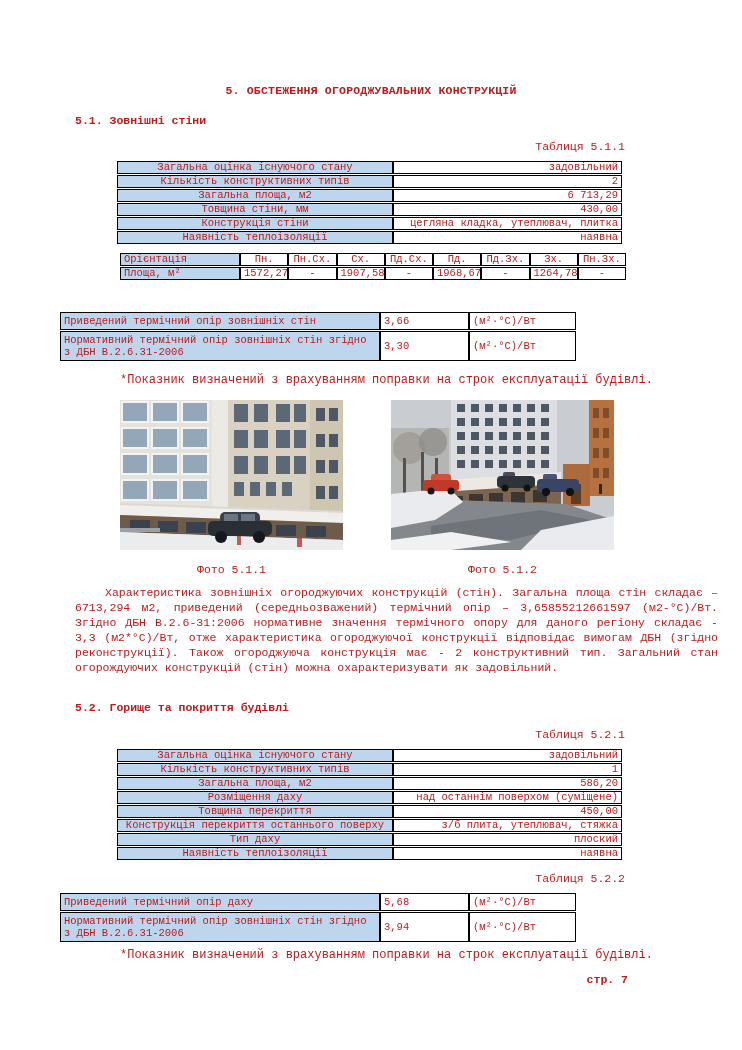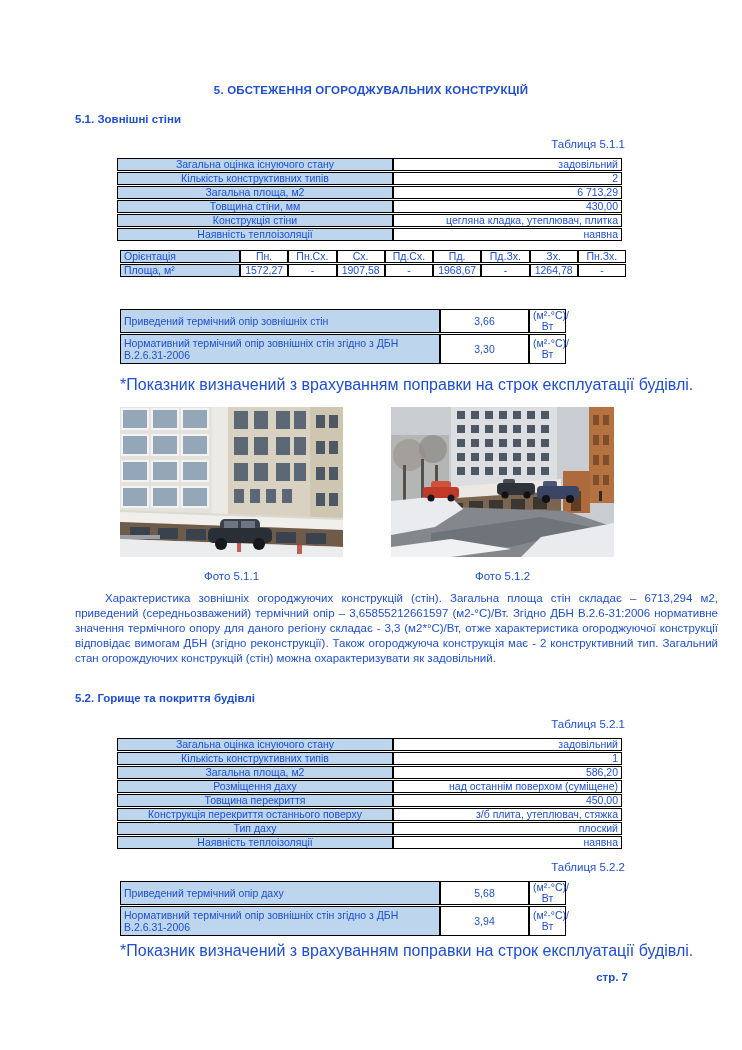--- a/index.html
+++ b/index.html
@@ -1,44 +1,44 @@
 <!DOCTYPE html>
 <html><head>
 <meta charset="utf-8">
 <style>
   * { margin:0; padding:0; box-sizing:border-box; }
   html,body { background:#888; }
   .page {
     width:742px; height:1050px; margin:0 auto; background:#ffffff;
-    font-family:Liberation Sans, sans-serif; color:#1d4ed8;
+    font-family:Liberation Mono, monospace; color:#b91c1c;
     position:relative; overflow:hidden;
   }
   .title {
     padding-top:84px; text-align:center;
     font-weight:bold; font-size:11.5px; letter-spacing:.2px;
   }
   .section-heading {
     margin:17px 0 0 75px; font-weight:bold; font-size:11.5px;
   }
   .table-caption {
     width:505px; margin:13px 0 7px 120px; text-align:right; font-size:11.5px;
   }
   table { border-collapse:separate; border-spacing:0 1px; font-size:10.5px; }
   td { border:1px solid #000; height:13px; line-height:11px; padding:0 3px; vertical-align:middle; }
   .kv-table { margin-left:117px; width:505px; table-layout:fixed; }
   .kv-table td.kv-label { background:#bdd6ee; text-align:center; width:276px; }
   .kv-table td.kv-value { text-align:right; }
   .orient-table { margin:7px 0 0 120px; width:506px; table-layout:fixed; }
   .orient-table td { text-align:center; }
   .orient-table td.ot-first { background:#bdd6ee; text-align:left; width:120px; }
-  .thermal-table { margin:30px 0 0 120px; width:446px; table-layout:fixed; }
+  .thermal-table { margin:30px 0 0 60px; width:516px; table-layout:fixed; }
   .thermal-table td.th-label { background:#bdd6ee; text-align:left; width:320px; padding:2px 3px; line-height:12px; }
-  .thermal-table td.th-value, .thermal-table td.th-unit { text-align:center; }
+  .thermal-table td.th-value, .thermal-table td.th-unit { text-align:left; }
   .thermal-table td.th-value { width:89px; }
-  .footnote { margin:11px 0 0 120px; font-size:16px; }
+  .footnote { margin:11px 0 0 120px; font-size:12px; }
   .photos { display:flex; gap:48px; margin:13px 0 0 120px; }
   .photo-figure { width:223px; }
   .photo-frame { width:223px; height:150px; display:block; }
   .photo-caption { text-align:center; margin-top:13px; font-size:11.5px; }
   .body-paragraph {
     margin:9px 0 0 75px; width:643px; text-align:justify;
     text-indent:30px; font-size:11.5px; line-height:15px;
   }
   .s2-heading { margin-top:26px; }
   .caption-521 { margin-top:14px; }

